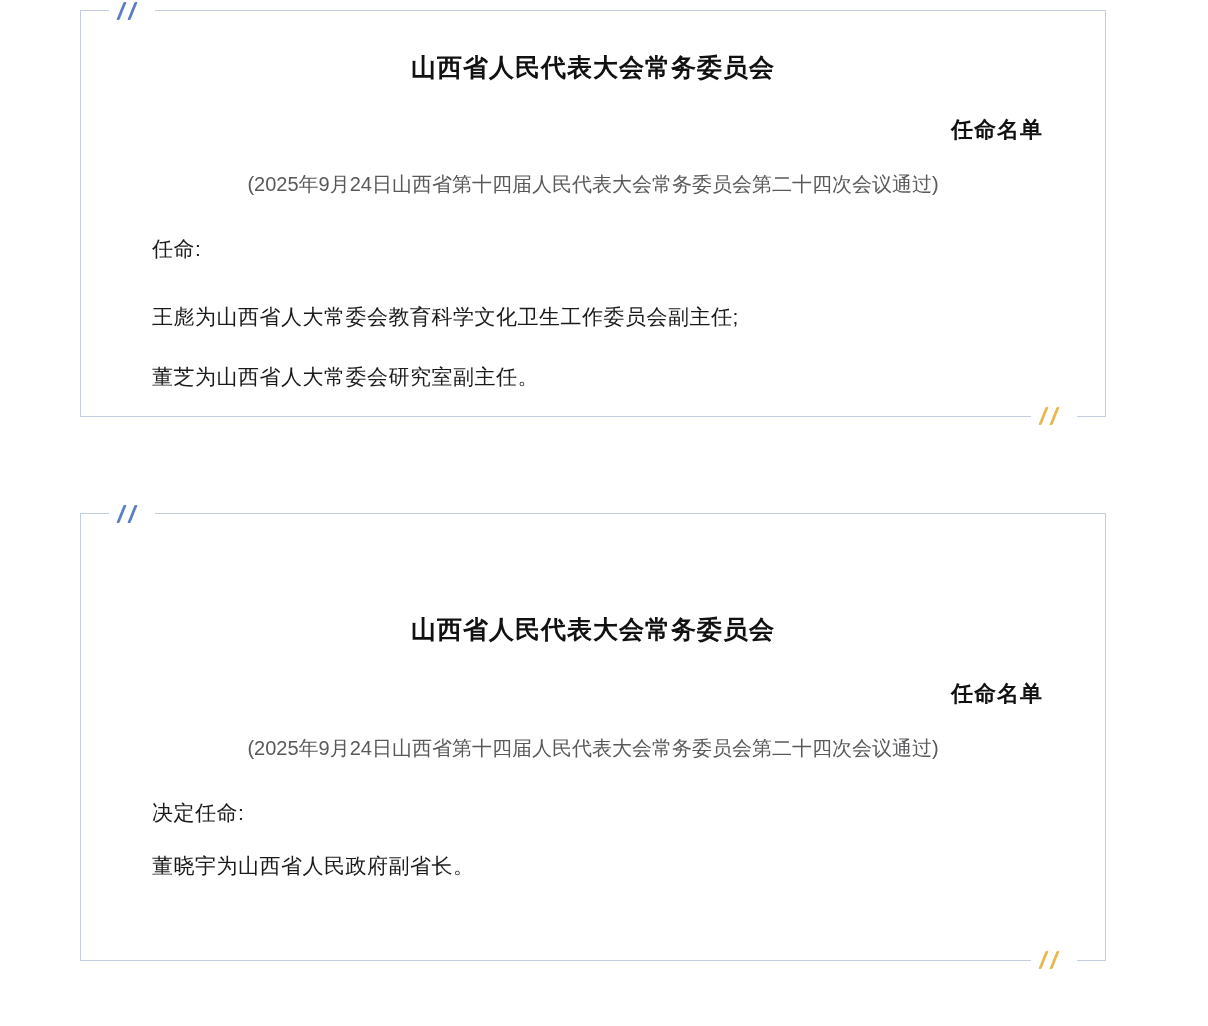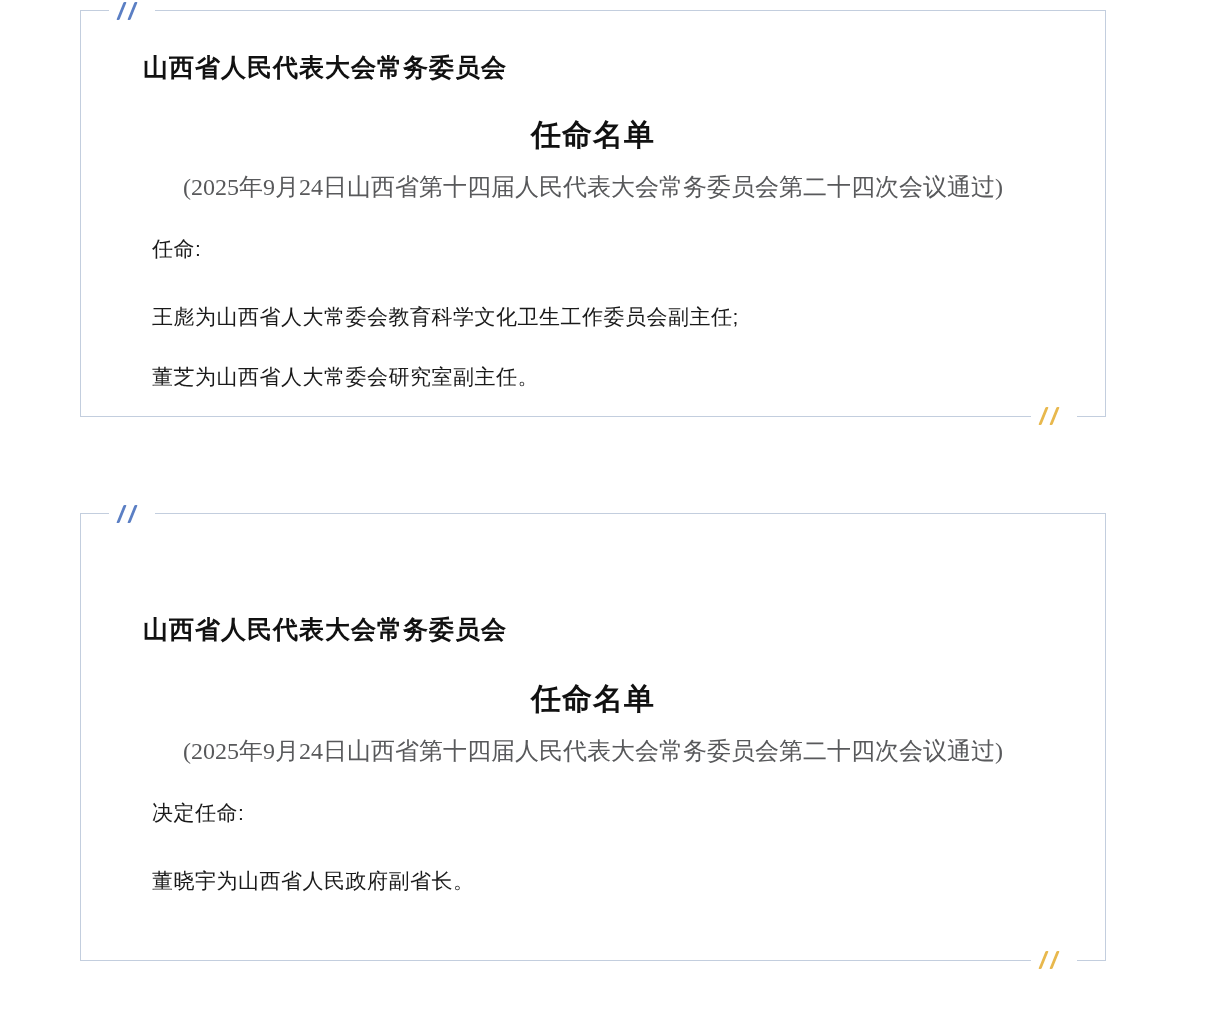--- a/index.html
+++ b/index.html
@@ -66,38 +66,37 @@
     height: 18px;
     transform: skewX(-22deg);
     border-radius: 1px;
   }
   .slash i.a { left: 11px; }
   .slash i.b { left: 22px; }
   .slash.blue i { background: #5b7fc4; }
   .slash.gold i { background: #e8b84d; }
 
   .doc-title {
-    text-align: left;
+    text-align: center;
     font-size: 25px;
     font-weight: bold;
     letter-spacing: 1px;
     color: #111111;
   }
   .doc-subtitle {
-    text-align: center;
-    font-size: 30px;
+    text-align: right;
+    font-size: 22px;
     font-weight: bold;
     letter-spacing: 1px;
     color: #111111;
   }
   .doc-meta {
     text-align: center;
-    font-size: 24px;
+    font-size: 20px;
     color: #58595b;
-    font-family: Liberation Serif, serif;
   }
   .doc-para {
     font-size: 21px;
     color: #1a1a1a;
     letter-spacing: 0.5px;
     margin-left: 9px;
   }
 
   
   .c1-title  { position: absolute; left: 62px; right: 62px; top: 40px; }
@@ -105,21 +104,21 @@
   .c1-meta   { position: absolute; left: 62px; right: 62px; top: 160px; }
   .c1-p0     { position: absolute; left: 62px; top: 224px; }
   .c1-p1     { position: absolute; left: 62px; top: 292px; }
   .c1-p2     { position: absolute; left: 62px; top: 352px; }
 
   
   .c2-title  { position: absolute; left: 62px; right: 62px; top: 99px; }
   .c2-sub    { position: absolute; left: 62px; right: 62px; top: 165px; }
   .c2-meta   { position: absolute; left: 62px; right: 62px; top: 221px; }
   .c2-p0     { position: absolute; left: 62px; top: 285px; }
-  .c2-p1     { position: absolute; left: 62px; top: 353px; }
+  .c2-p1     { position: absolute; left: 62px; top: 338px; }
 </style>
 </head>
 <body>
 
 <div class="page">
 
   <div class="card card-1">
 
     <span class="slash top-left blue">
       <i class="a"></i>

